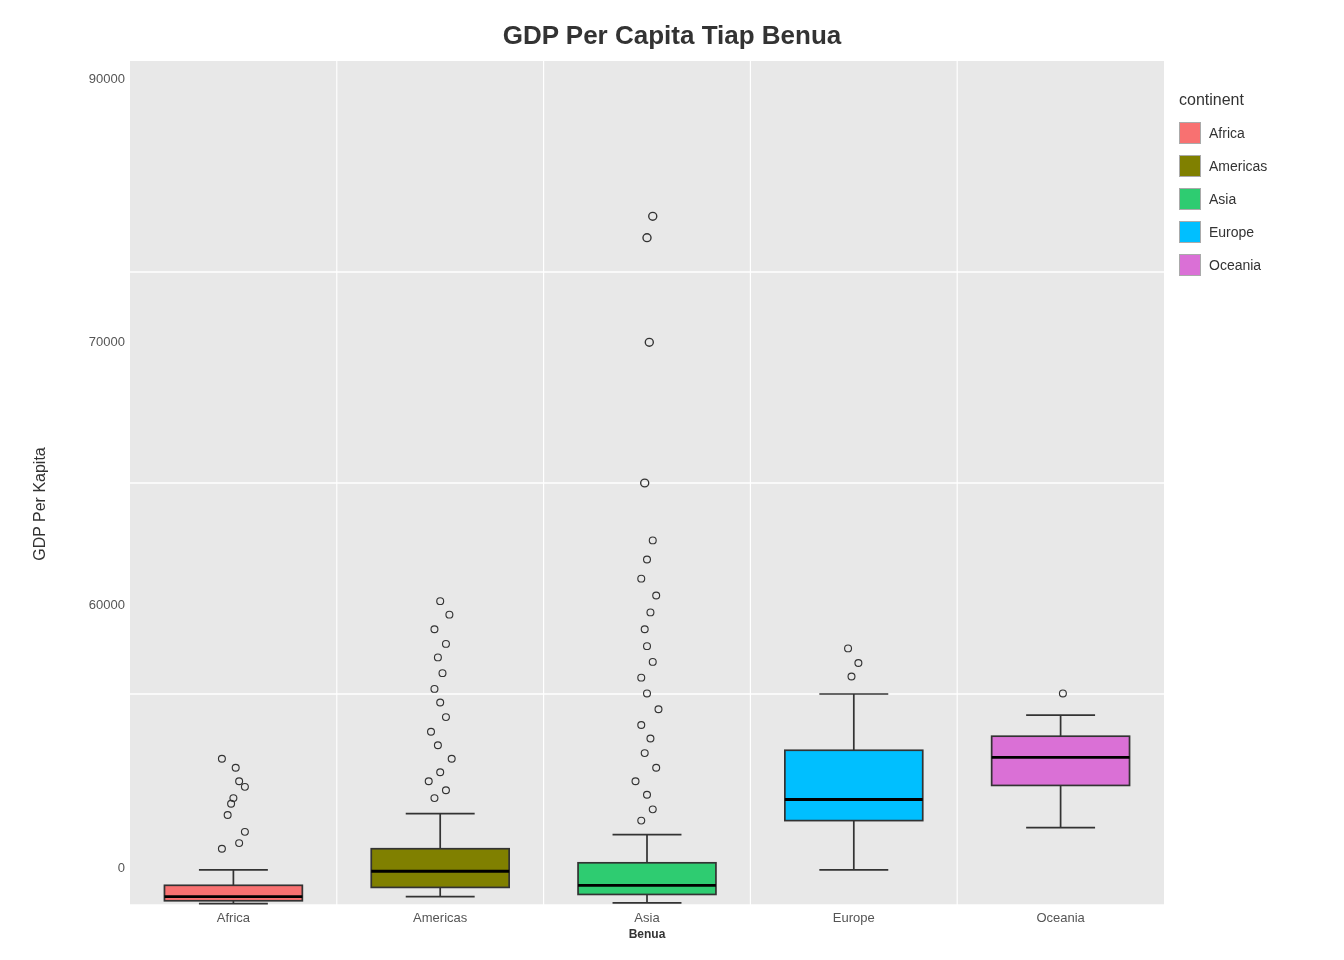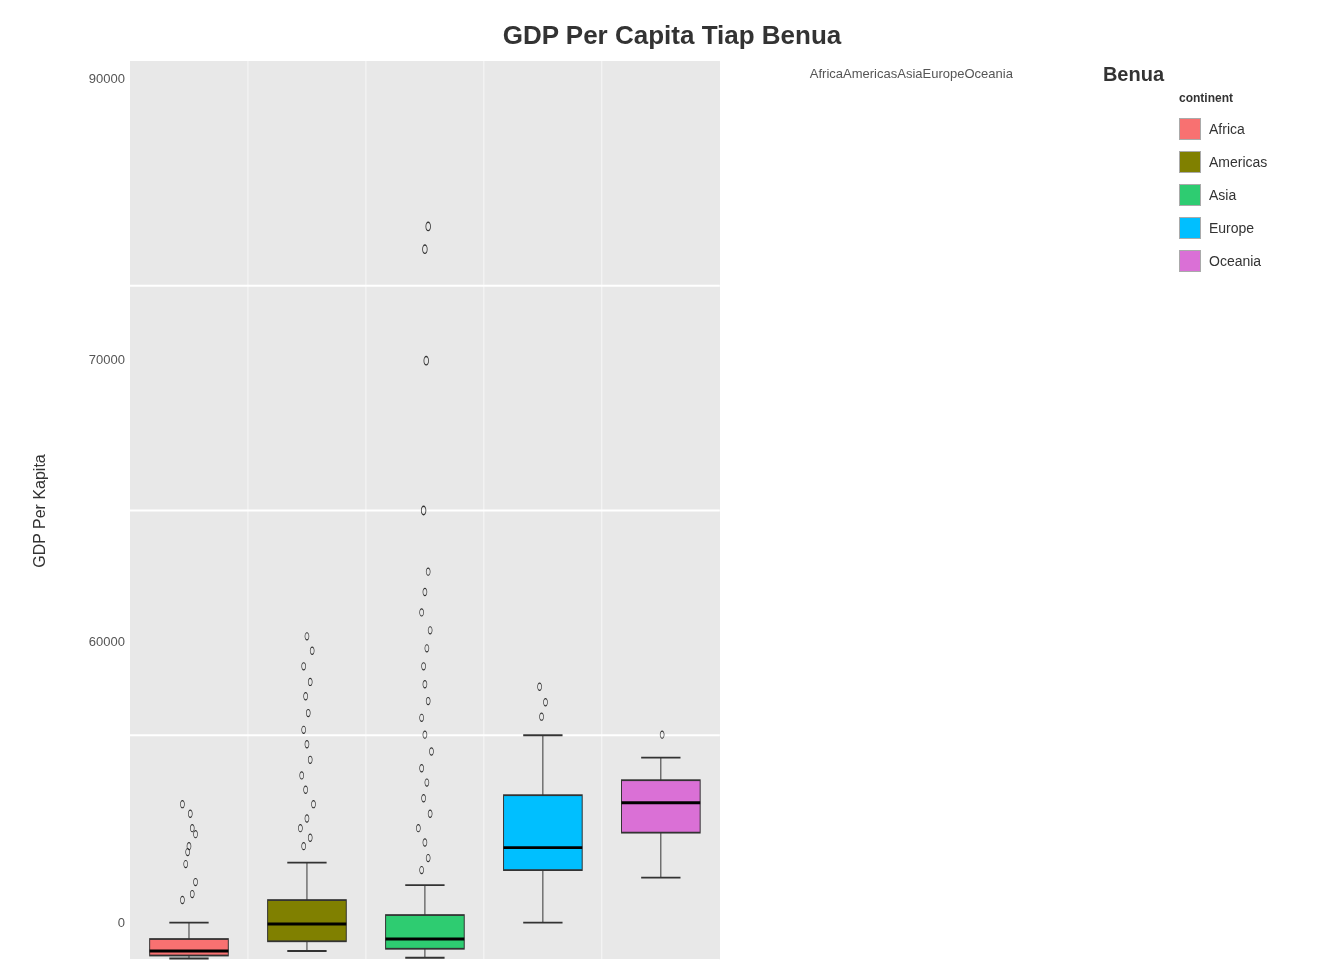--- a/index.html
+++ b/index.html
@@ -13,21 +13,21 @@
       justify-content: center;
     }
     .chart-container {
       width: 1344px;
       height: 960px;
       background: #ffffff;
       position: relative;
       display: flex;
       flex-direction: column;
       align-items: center;
-      padding: 20px 20px 0 20px;
+      padding: 20px 20px 14px 20px;
       border-radius: 21px;
     }
     .chart-title {
       font-size: 26px;
       font-weight: bold;
       color: #333;
       margin-bottom: 10px;
       text-align: center;
     }
     .chart-body {
@@ -43,23 +43,22 @@
       width: 40px;
     }
     .y-axis-label {
       font-size: 16px;
       color: #333;
       transform: rotate(-90deg);
       white-space: nowrap;
     }
     .plot-area-container {
       display: flex;
-      flex-direction: row;
-      flex: 1;
-      gap: 20px;
+      flex-direction: column;
+      flex: 1;
     }
     .plot-and-yaxis {
       display: flex;
       flex-direction: row;
       flex: 1;
     }
     .y-axis {
       width: 70px;
       display: flex;
       flex-direction: column;
@@ -84,37 +83,38 @@
       margin-left: 70px;
       padding-top: 5px;
     }
     .x-tick {
       flex: 1;
       text-align: center;
       font-size: 13px;
       color: #555;
     }
     .x-axis-label {
-      font-size: 20px;
+      text-align: center;
+      font-size: 12px;
       font-weight: bold;
       color: #333;
       padding: 2px 0 5px 0;
       margin-left: 70px;
     }
     .legend {
       width: 160px;
       padding: 10px 15px;
       display: flex;
       flex-direction: column;
       gap: 5px;
       margin-top: 20px;
     }
     .legend-title {
-      font-size: 12px;
-      font-weight: bold;
+      font-size: 16px;
+      font-weight: normal;
       color: #333;
       margin-bottom: 8px;
     }
     .legend-item {
       display: flex;
       align-items: center;
       gap: 8px;
       margin-bottom: 6px;
     }
     .legend-swatch {

